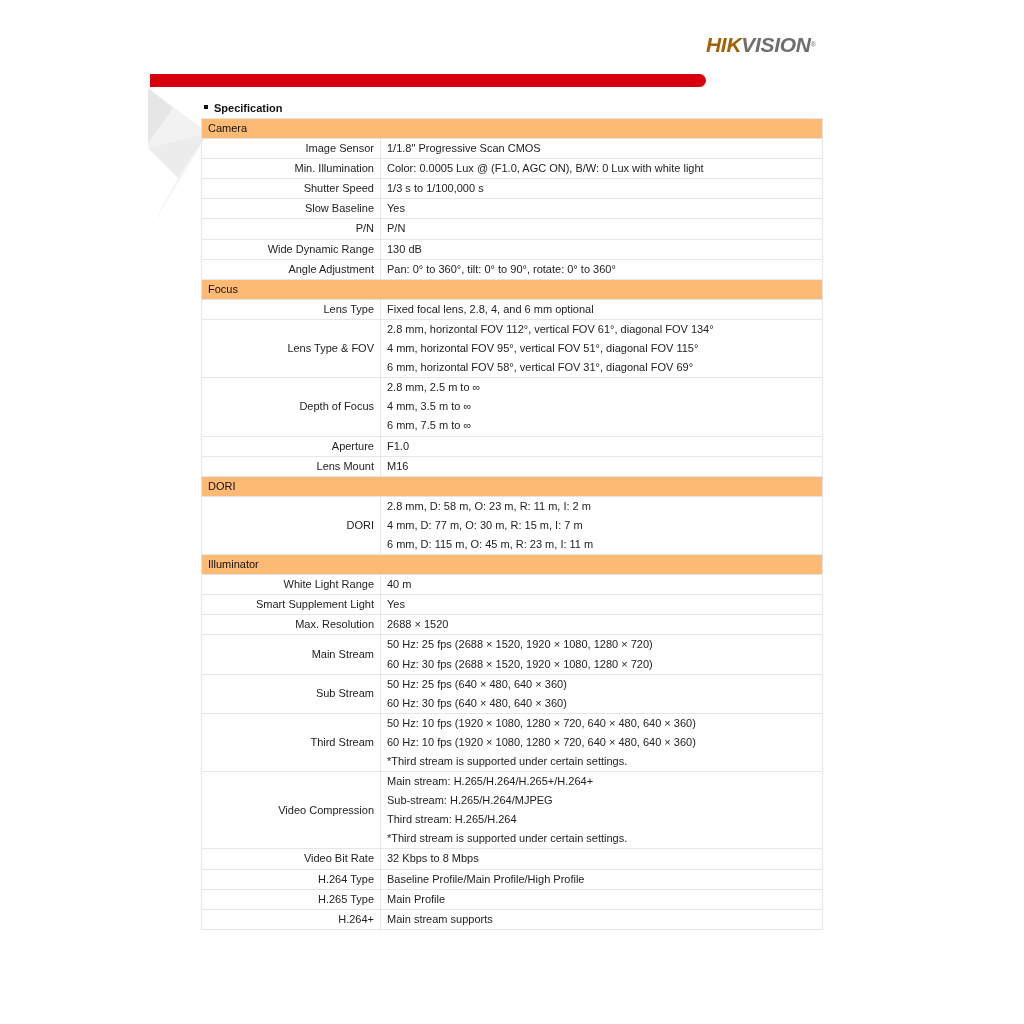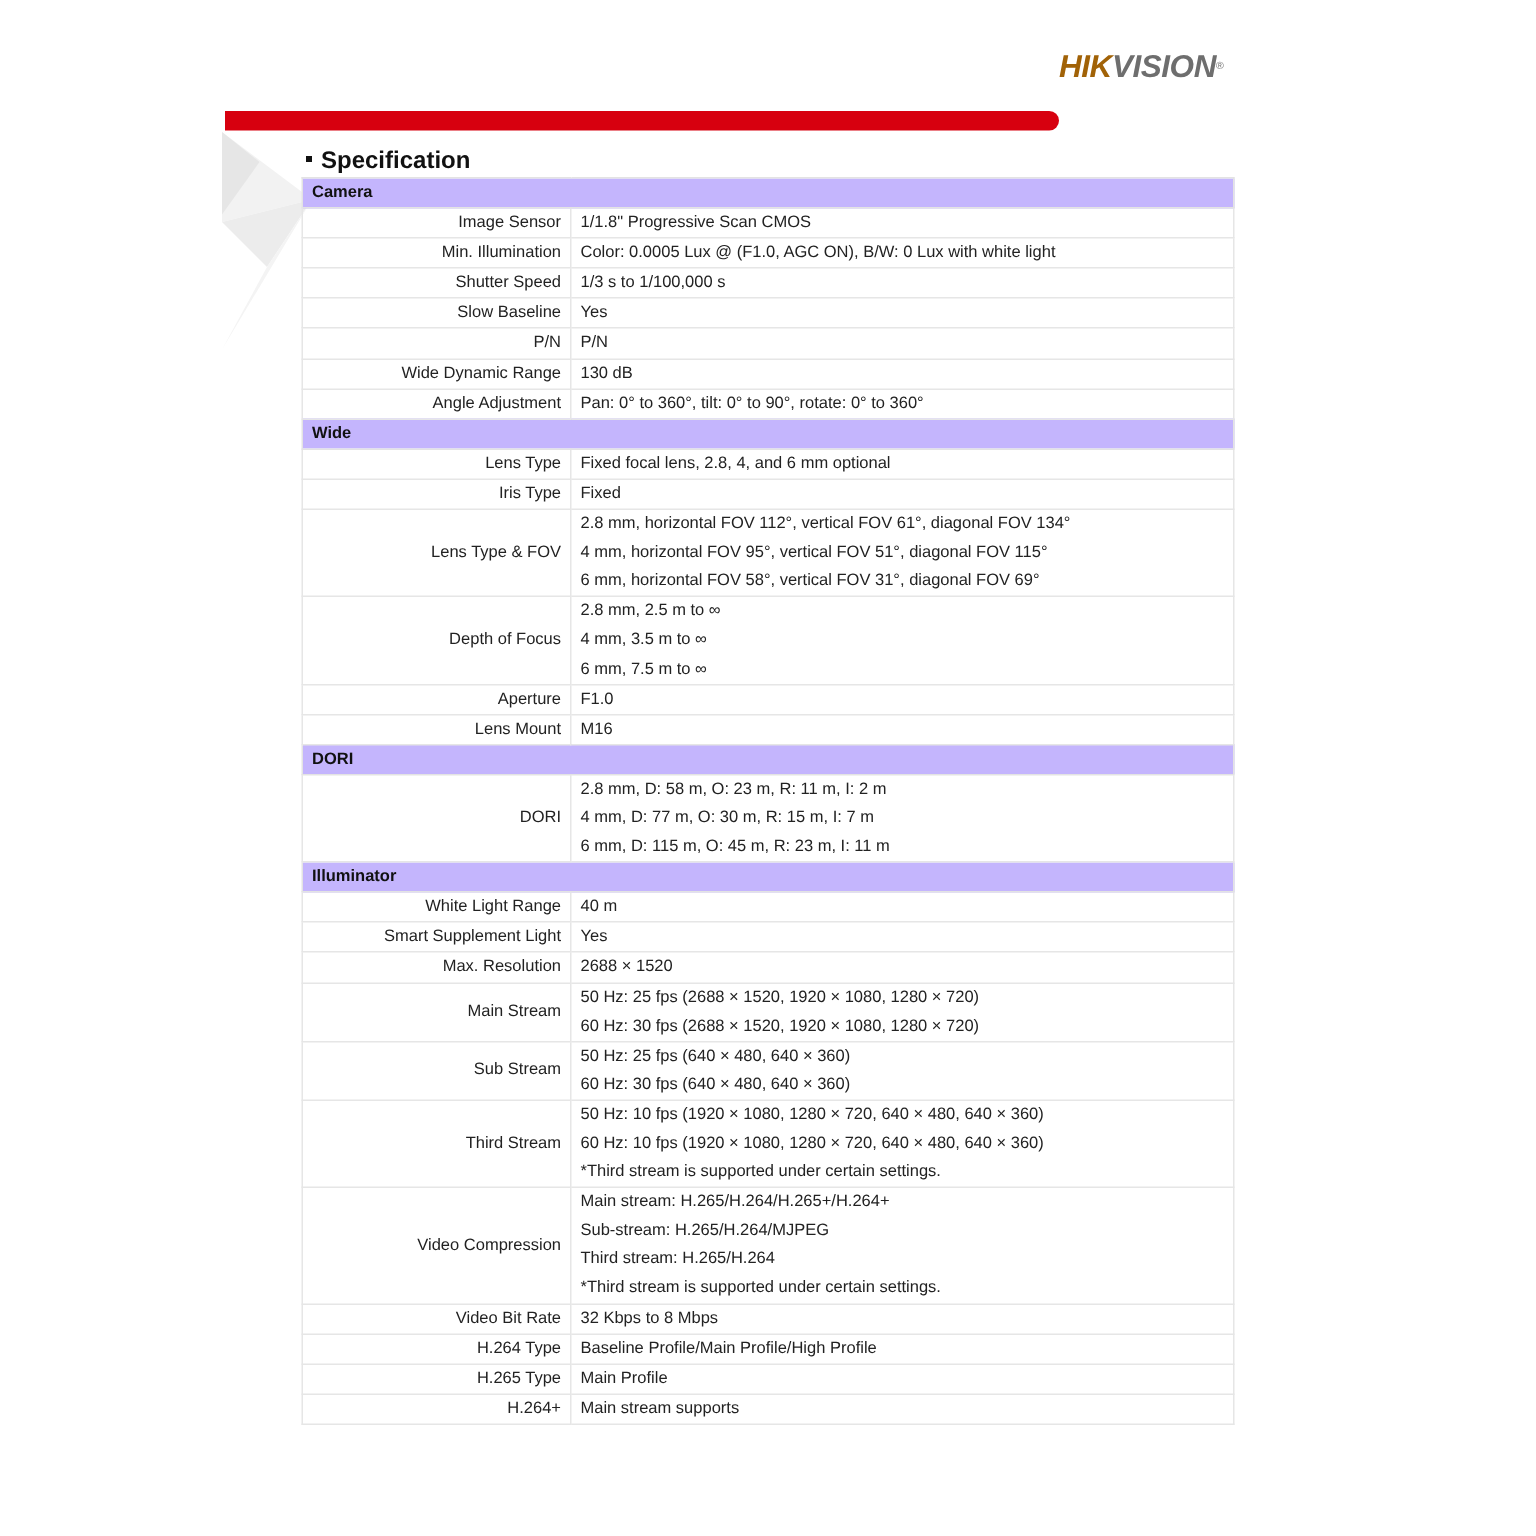--- a/index.html
+++ b/index.html
@@ -44,21 +44,21 @@
     position: absolute;
     left: 148px;
     top: 88px;
     width: 60px;
     height: 145px;
   }
   .section-title {
     position: absolute;
     left: 204px;
     top: 98px;
-    font-size: 16px;
+    font-size: 11px;
     font-weight: bold;
     color: #111111;
     line-height: 20px;
   }
   .section-title .bullet {
     display: inline-block;
     width: 4px;
     height: 4px;
     background: #111;
     margin-right: 6px;
@@ -78,22 +78,22 @@
   table.spec td {
     border: 1px solid #e6e6e6;
     padding: 0 6px;
     vertical-align: middle;
   }
   table.spec td.key {
     width: 166px;
     text-align: right;
   }
   table.spec tr.group td {
-    background: #c4b5fd;
-    font-weight: bold;
+    background: #fdba74;
+    font-weight: normal;
     color: #111;
     border-color: #e3e3e3;
   }
   .line { display: block; }
 </style>
 </head>
 <body>
 
 <div class="logo">
   <span class="hik">HIK</span><span class="vision">VISION</span><span class="reg">®</span>
@@ -153,32 +153,26 @@
           <span class="line">130 dB</span>
         </td>
       </tr>
       <tr>
         <td class="key">Angle Adjustment</td>
         <td class="val">
           <span class="line">Pan: 0° to 360°, tilt: 0° to 90°, rotate: 0° to 360°</span>
         </td>
       </tr>
       <tr class="group">
-        <td colspan="2">Wide</td>
+        <td colspan="2">Focus</td>
       </tr>
       <tr>
         <td class="key">Lens Type</td>
         <td class="val">
           <span class="line">Fixed focal lens, 2.8, 4, and 6 mm optional</span>
-        </td>
-      </tr>
-      <tr>
-        <td class="key">Iris Type</td>
-        <td class="val">
-          <span class="line">Fixed</span>
         </td>
       </tr>
       <tr>
         <td class="key">Lens Type &amp; FOV</td>
         <td class="val">
           <span class="line">2.8 mm, horizontal FOV 112°, vertical FOV 61°, diagonal FOV 134°</span>
           <span class="line">4 mm, horizontal FOV 95°, vertical FOV 51°, diagonal FOV 115°</span>
           <span class="line">6 mm, horizontal FOV 58°, vertical FOV 31°, diagonal FOV 69°</span>
         </td>
       </tr>

